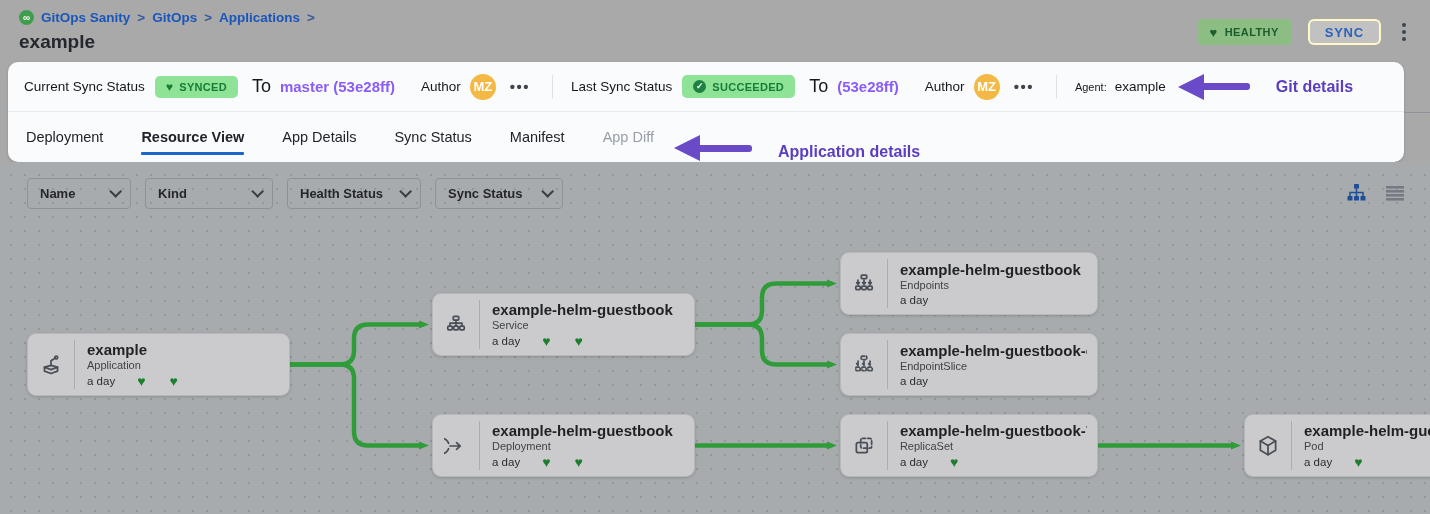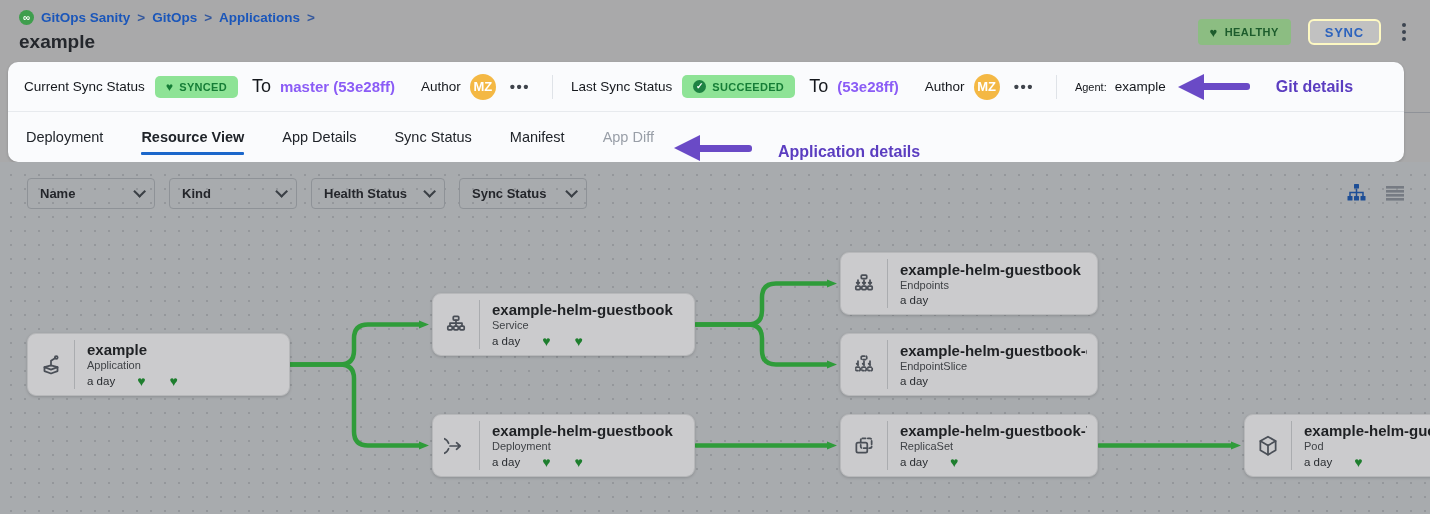--- a/index.html
+++ b/index.html
@@ -76,21 +76,21 @@
   .graph-area { position:absolute; top:162px; left:0; width:1430px; height:352px;
     background-color:#a8abae;
     background-image:radial-gradient(#94979b 1.1px, transparent 1.1px);
     background-size:14px 14px; background-position:4px 6px; }
 
   .filters { position:absolute; top:16px; left:27px; display:flex; gap:14px; }
   .filter-dd { height:31px; border:1px solid #8e9297; border-radius:4px; display:flex; align-items:center;
                justify-content:space-between; padding:0 12px; font-size:13px; font-weight:bold; color:#24262b; cursor:pointer; }
   .filter-dd .chev { width:9px; height:9px; border-right:2px solid #3a3f45; border-bottom:2px solid #3a3f45;
                      transform:rotate(45deg) translateY(-3px); margin-left:14px; }
-  .fd-0 { width:128px; } .fd-1 { width:128px; } .fd-2 { width:134px; } .fd-3 { width:128px; }
+  .fd-0 { width:104px; } .fd-1 { width:128px; } .fd-2 { width:134px; } .fd-3 { width:128px; }
 
   .view-toggles { position:absolute; top:22px; right:26px; display:flex; gap:20px; align-items:center; }
   .view-toggles svg { cursor:pointer; display:block; }
 
   .edges-svg { position:absolute; top:0; left:0; width:1430px; height:352px; pointer-events:none; }
 
   
   .node { position:absolute; height:63px; background:#cbcbcd; border:1px solid #b7b8ba; border-radius:9px;
           box-shadow:0 1px 3px rgba(0,0,0,.16); display:flex; align-items:center; cursor:pointer; }
   .node-icon { width:46px; display:flex; align-items:center; justify-content:center; flex:0 0 46px; }

